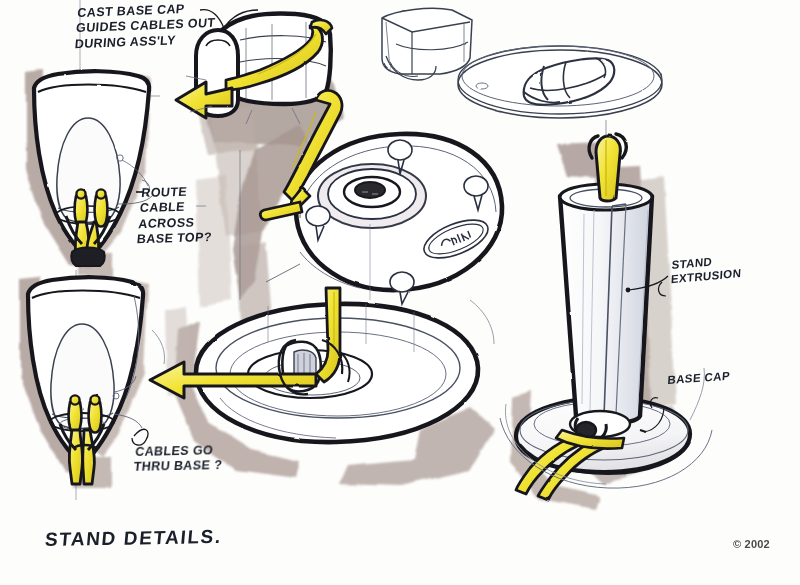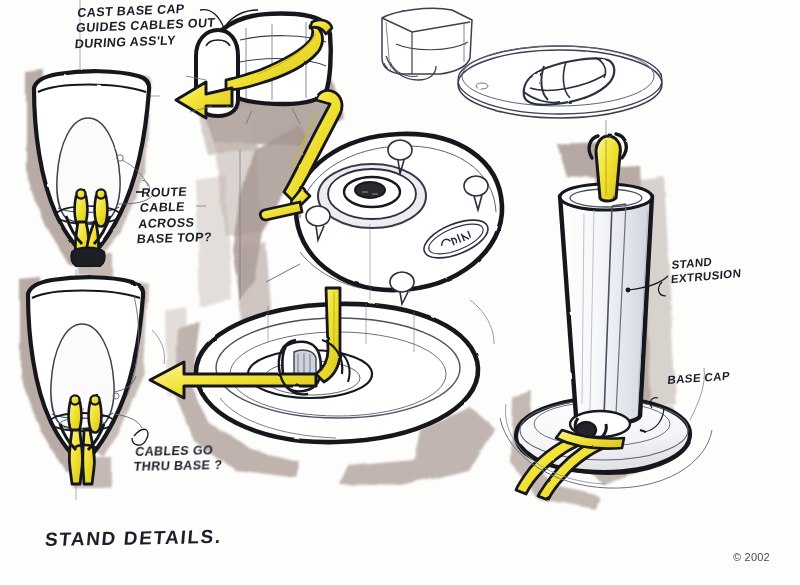--- a/index.html
+++ b/index.html
@@ -26,21 +26,21 @@
     font-stretch:condensed;
     font-style:normal;
   }
   #a-cast{ left:78px;  top:6px;   font-size:12.5px; transform:rotate(-2.2deg) skewX(-7deg); }
   #a-route{left:142px; top:186px; font-size:12.5px; transform:rotate(-1.6deg) skewX(-7deg); }
   #a-cables{left:136px;top:445px; font-size:12.5px; transform:rotate(-1.2deg) skewX(-7deg); }
   #a-stand{ left:672px; top:258px; font-size:11.5px; transform:rotate(-5deg) skewX(-8deg); }
   #a-basecap{left:668px;top:373px; font-size:11.5px; transform:rotate(-4deg) skewX(-8deg); }
   #a-title{ left:46px;  top:528px; font-size:19px; letter-spacing:1.6px;
             transform:rotate(-1deg) skewX(-6deg); }
-  #a-copy{  left:733px; top:551px; font-size:11px; font-weight:400;
+  #a-copy{  left:733px; top:538px; font-size:11px; font-weight:700;
             color:#4a4a4a; letter-spacing:0.2px; }
 </style>
 </head>
 <body>
 
 <div id="page">
 
   <svg id="sheet" viewBox="0 0 800 585" width="800" height="585" xmlns="http://www.w3.org/2000/svg">
     <defs>
       <filter id="rough" x="-12%" y="-12%" width="124%" height="124%">

